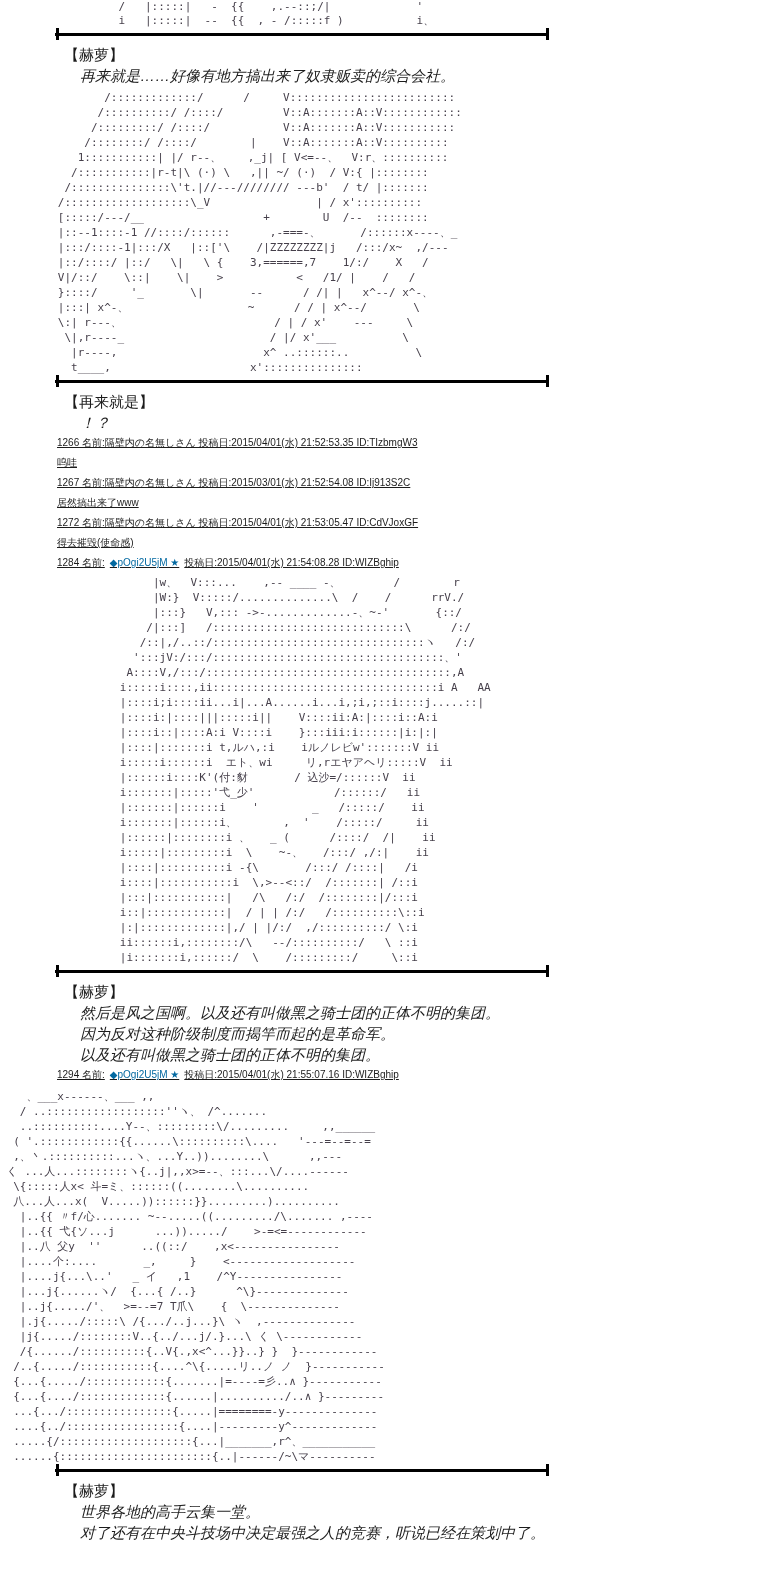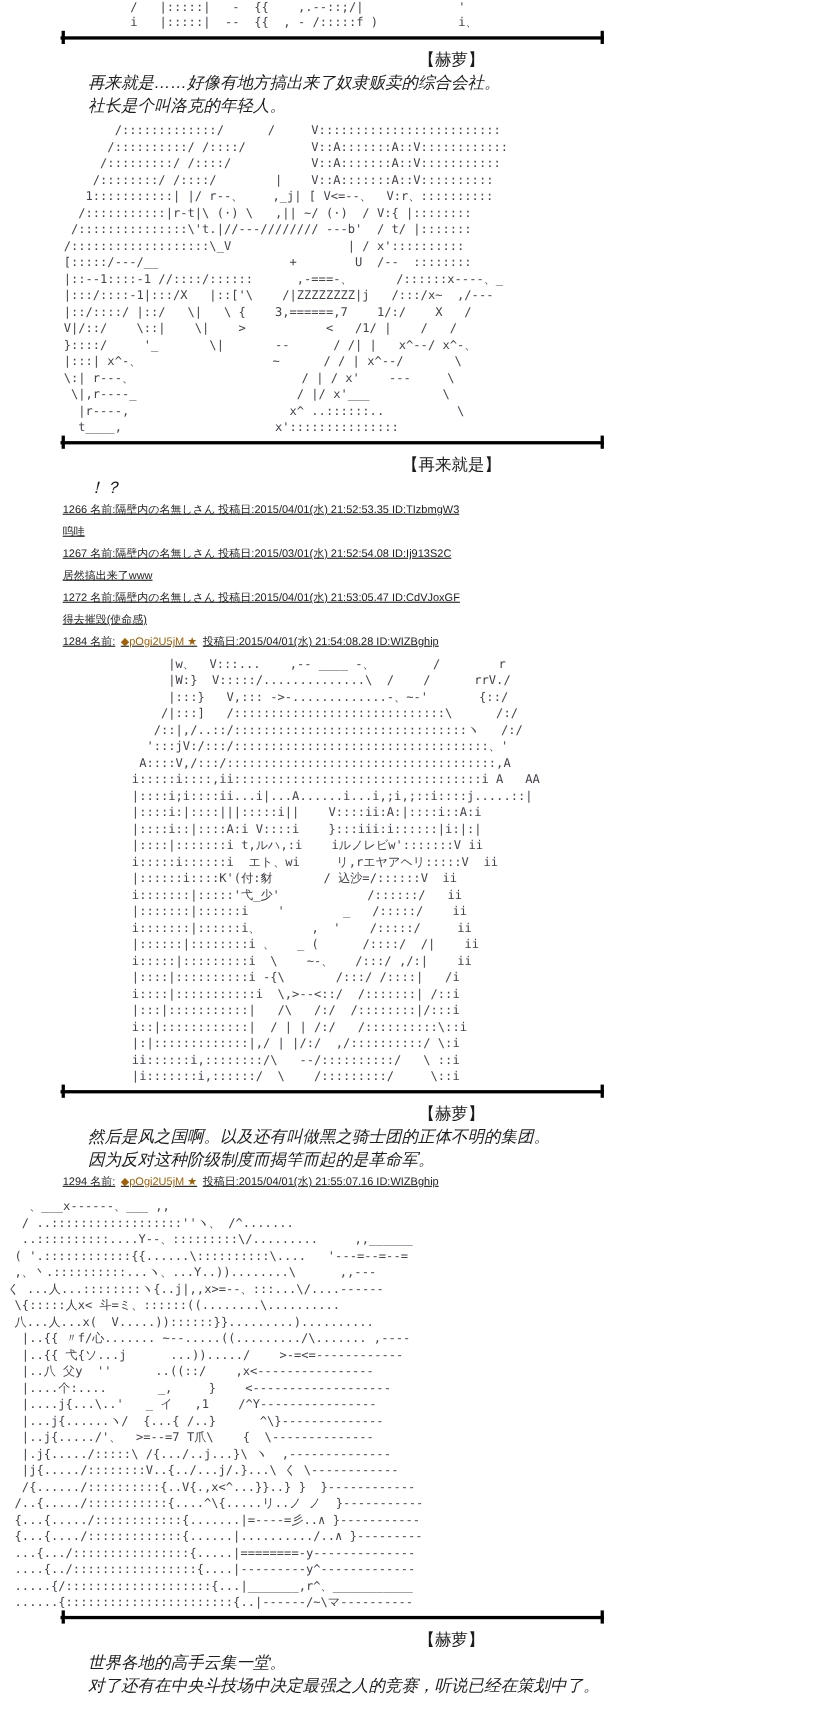--- a/index.html
+++ b/index.html
@@ -23,43 +23,42 @@
   
   .divider { position: relative; margin-left: 55px; width: 494px; height: 12px; }
   .divider .rule { position: absolute; top: 5px; left: 0; right: 0; height: 3px; background: #000; }
   .divider::before, .divider::after {
     content: ""; position: absolute; top: 0; width: 3px; height: 12px; background: #000;
   }
   .divider::before { left: 1px; }
   .divider::after { right: 0; }
   
   .section { margin-left: 64px; margin-top: 5px; font-size: 15px; }
-  .section .speaker { line-height: 20px; text-align: center; }
+  .section .speaker { line-height: 20px; }
   .section .line { margin-left: 16px; line-height: 21px; font-style: italic; }
   
   .posts { margin-left: 57px; font-size: 10px; text-decoration: underline; }
   .post-line { line-height: 20px; white-space: nowrap; }
-  .trip { color: #a16207; margin: 0 5px; }
+  .trip { color: #0369a1; margin: 0 5px; }
 </style>
 </head>
 <body>
 
 <div class="page">
 
   <pre class="aa aa-top">    /   |:::::|   -  {{    ,.--::;/|             '
     i   |:::::|  --  {{  , - /:::::f )           i、</pre>
 
   <div class="divider">
       <span class="rule"></span>
     </div>
 
   <div class="section">
     <div class="speaker">【赫萝】</div>
     <div class="line">再来就是……好像有地方搞出来了奴隶贩卖的综合会社。</div>
-    <div class="line">社长是个叫洛克的年轻人。</div>
   </div>
 
   <pre class="aa aa1">          /:::::::::::::/      /     V:::::::::::::::::::::::::
          /::::::::::/ /::::/         V::A:::::::A::V::::::::::::
         /:::::::::/ /::::/           V::A:::::::A::V:::::::::::
        /::::::::/ /::::/        |    V::A:::::::A::V::::::::::
       1:::::::::::| |/ r--、    ,_j| [ V&lt;=--、  V:r、::::::::::
      /:::::::::::|r-t|\ (·) \   ,|| ~/ (·)  / V:{ |::::::::
     /:::::::::::::::\'t.|//---//////// ---b'  / t/ |:::::::
    /:::::::::::::::::::\_V                | / x'::::::::::
@@ -122,20 +121,21 @@
    |i:::::::i,::::::/  \    /:::::::::/     \::i</pre>
 
   <div class="divider">
       <span class="rule"></span>
     </div>
 
   <div class="section">
     <div class="speaker">【赫萝】</div>
     <div class="line">然后是风之国啊。以及还有叫做黑之骑士团的正体不明的集团。</div>
     <div class="line">因为反对这种阶级制度而揭竿而起的是革命军。</div>
+    <div class="line">以及还有叫做黑之骑士团的正体不明的集团。</div>
   </div>
 
   <div class="posts">
     <div class="post-line"><span>1294 名前:</span><span class="trip">◆pOgi2U5jM ★</span><span>投稿日:2015/04/01(水) 21:55:07.16 ID:WIZBghip</span></div>
   </div>
 
   <pre class="aa aa3">    、___x------、___ ,,
    / ..::::::::::::::::::''ヽ、 /^.......
    ..::::::::::....Y--、:::::::::\/.........     ,,______
   ( '.::::::::::::{{......\::::::::::\....   '---=--=--=

